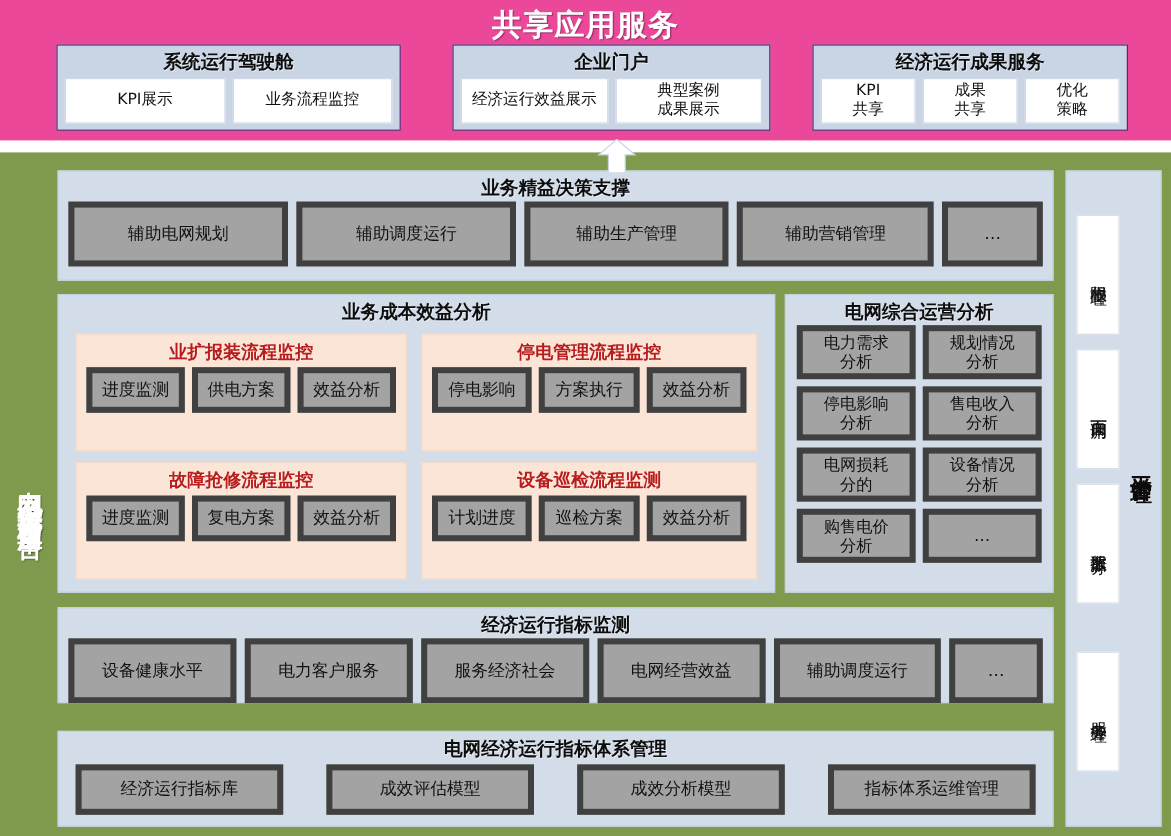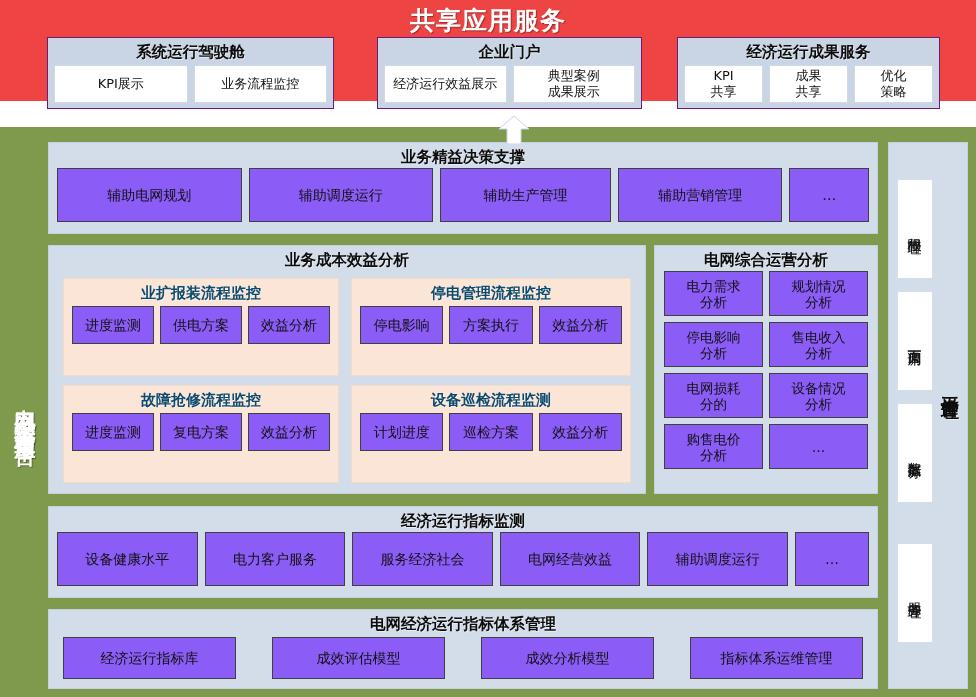--- a/index.html
+++ b/index.html
@@ -14,22 +14,22 @@
     font-family: "DejaVu Sans", "Liberation Sans", sans-serif;
     overflow: hidden;
     position: relative;
   }
 
   
   #top-banner {
     position: absolute;
     left: 0; top: 0;
     width: 976px;
-    height: 101px;
-    background: #ef4444;
+    height: 117px;
+    background: #ec4899;
     box-sizing: border-box;
   }
   #top-title {
     position: absolute;
     left: 0; top: 4px;
     width: 976px;
     text-align: center;
     color: #ffffff;
     font-size: 25px;
     font-weight: bold;
@@ -131,22 +131,22 @@
     line-height: 22px;
     padding-top: 3px;
     text-shadow: 0.7px 0.7px 0 rgba(255,255,255,0.5);
   }
   .tile-row {
     display: flex;
     gap: 7px;
     padding: 0 8px 8px 8px;
   }
   .tile {
-    background: #8b5cf6;
-    border: 1px solid #404040;
+    background: #a3a3a3;
+    border: 5px solid #404040;
     box-sizing: border-box;
     display: flex;
     align-items: center;
     justify-content: center;
     text-align: center;
     font-size: 14px;
     color: #111111;
     line-height: 17px;
   }
 
@@ -164,21 +164,21 @@
   .subpanel {
     position: absolute;
     background: #fbe5d6;
     border: 1px solid #f3dac9;
     box-sizing: border-box;
   }
   .subpanel-title {
     text-align: center;
     font-size: 15px;
     font-weight: bold;
-    color: #0c4a6e;
+    color: #b91c1c;
     line-height: 21px;
     padding-top: 4px;
     text-shadow: 0.7px 0.7px 0 rgba(255,255,255,0.5);
   }
   .sub-row {
     display: flex;
     gap: 6px;
     padding: 2px 8px 8px 8px;
     height: 38px;
   }
@@ -197,21 +197,21 @@
     gap: 6px;
     padding: 0 9px 8px 9px;
   }
   #ops-grid .tile {
     height: 45px;
     font-size: 13.5px;
     line-height: 16px;
   }
 
   
-  #panel-indicator { left: 48px; top: 506px; width: 830px; height: 92px; }
+  #panel-indicator { left: 48px; top: 506px; width: 830px; height: 80px; }
   #panel-indicator .tile-row { height: 54px; }
   #panel-indicator .tile:nth-child(-n+5) { flex: 1; }
   #panel-indicator .tile:nth-child(6) { flex: 0.52; }
 
   
   #panel-system { left: 48px; top: 609px; width: 830px; height: 80px; }
   #panel-system .tile-row { height: 42px; gap: 36px; padding: 2px 14px 8px 14px; }
   #panel-system .tile { flex: 1; }
 
   

